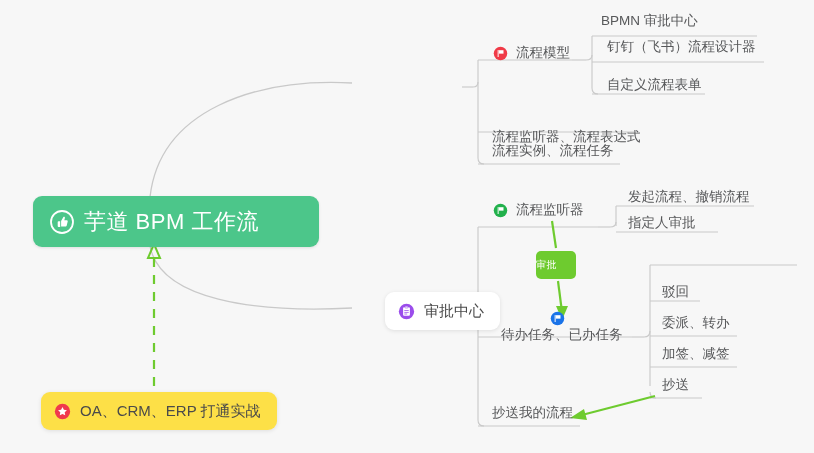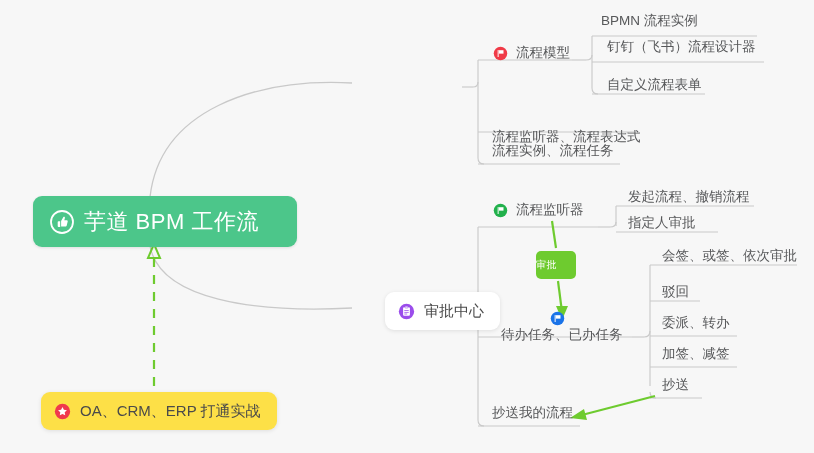--- a/index.html
+++ b/index.html
@@ -26,21 +26,21 @@
     width: 814px;
     height: 453px;
     pointer-events: none;
   }
 
   
   .root-node {
     position: absolute;
     left: 33px;
     top: 196px;
-    width: 264px;
+    width: 286px;
     height: 51px;
     background: #4cc68a;
     border-radius: 9px;
     box-shadow: 0 1px 3px rgba(0,0,0,0.10);
     display: flex;
     align-items: center;
     padding-left: 17px;
     box-sizing: border-box;
   }
   .root-label {
@@ -223,21 +223,21 @@
       <svg width="15" height="15" viewBox="0 0 20 20">
         <circle cx="10" cy="10" r="9" fill="#f03a47"></circle>
         <rect x="6.2" y="5.2" width="1.3" height="9.6" rx="0.5" fill="#ffffff"></rect>
         <path d="M7.8 5.6h6.2v4.6H7.8z" fill="#ffffff"></path>
       </svg>
     </span>
     <span class="flag-label">流程模型</span>
   </div>
 
   <div class="leaf" style="left:601px; top:14px;">
-    <span>BPMN 流程实例</span>
+    <span>BPMN 审批中心</span>
   </div>
   <div class="leaf" style="left:607px; top:40px;">
     <span>钉钉（飞书）流程设计器</span>
   </div>
   <div class="leaf" style="left:607px; top:78px;">
     <span>自定义流程表单</span>
   </div>
 
   <div class="leaf" style="left:492px; top:112px;margin-top:18px;">
     <span>流程监听器、流程表达式</span>
@@ -282,23 +282,20 @@
     <span class="icon">
       <svg width="15" height="15" viewBox="0 0 20 20">
         <circle cx="10" cy="10" r="9" fill="#1a73e8"></circle>
         <rect x="6.2" y="5.2" width="1.3" height="9.6" rx="0.5" fill="#ffffff"></rect>
         <path d="M7.8 5.6h6.2v4.6H7.8z" fill="#ffffff"></path>
       </svg>
     </span>
     <span class="flag-label">待办任务、已办任务</span>
   </div>
 
-  <div class="leaf" style="left:662px; top:249px;">
-    <span>会签、或签、依次审批</span>
-  </div>
   <div class="leaf" style="left:662px; top:285px;">
     <span>驳回</span>
   </div>
   <div class="leaf" style="left:662px; top:316px;">
     <span>委派、转办</span>
   </div>
   <div class="leaf" style="left:662px; top:347px;">
     <span>加签、减签</span>
   </div>
   <div class="leaf" style="left:662px; top:378px;">

